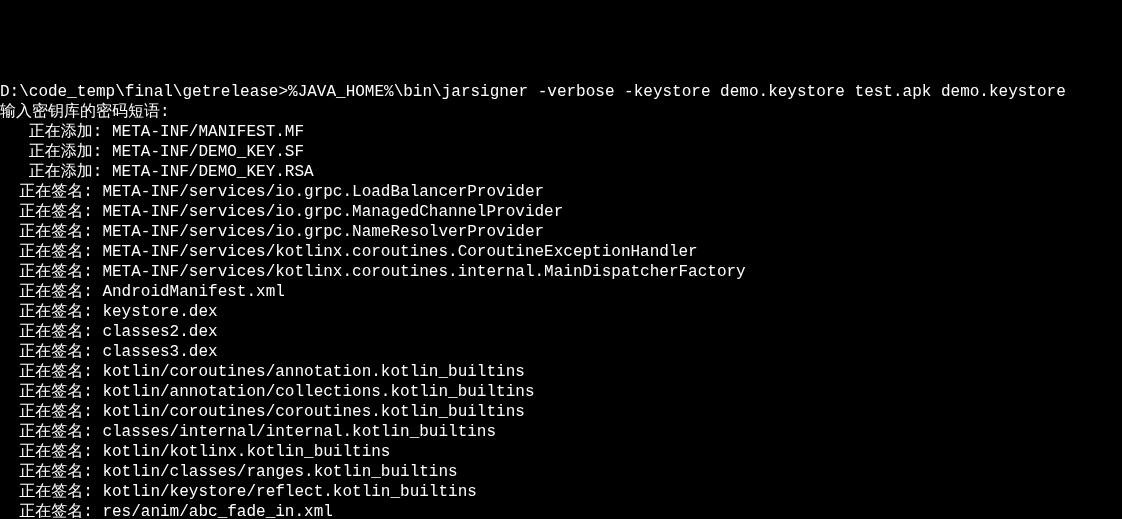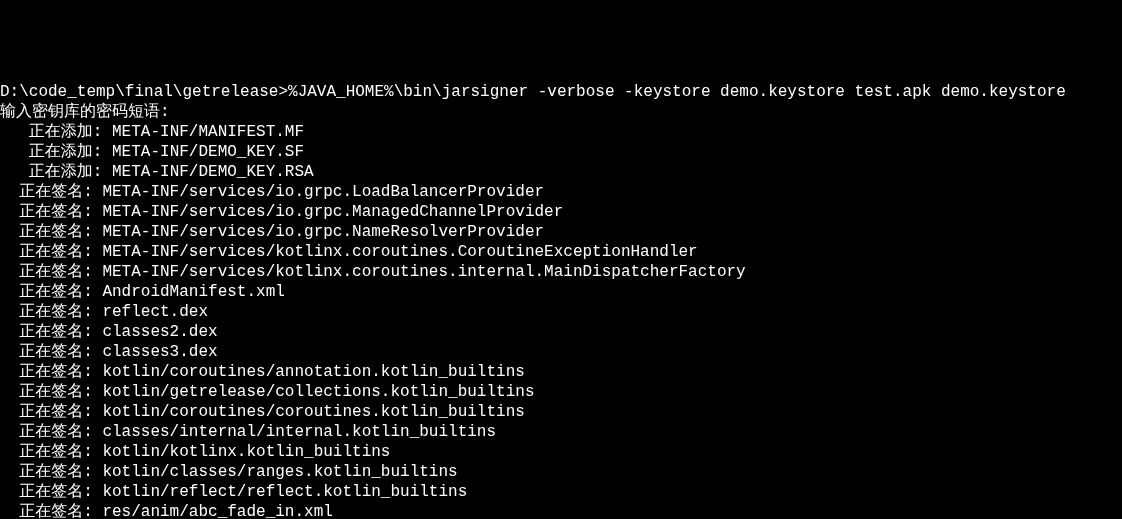--- a/index.html
+++ b/index.html
@@ -30,28 +30,28 @@
 <span class="line">输入密钥库的密码短语:</span>
 <span class="line"><span>   正在添加: </span><span>META-INF/MANIFEST.MF</span></span>
 <span class="line"><span>   正在添加: </span><span>META-INF/DEMO_KEY.SF</span></span>
 <span class="line"><span>   正在添加: </span><span>META-INF/DEMO_KEY.RSA</span></span>
 <span class="line"><span>  正在签名: </span><span>META-INF/services/io.grpc.LoadBalancerProvider</span></span>
 <span class="line"><span>  正在签名: </span><span>META-INF/services/io.grpc.ManagedChannelProvider</span></span>
 <span class="line"><span>  正在签名: </span><span>META-INF/services/io.grpc.NameResolverProvider</span></span>
 <span class="line"><span>  正在签名: </span><span>META-INF/services/kotlinx.coroutines.CoroutineExceptionHandler</span></span>
 <span class="line"><span>  正在签名: </span><span>META-INF/services/kotlinx.coroutines.internal.MainDispatcherFactory</span></span>
 <span class="line"><span>  正在签名: </span><span>AndroidManifest.xml</span></span>
-<span class="line"><span>  正在签名: </span><span>reflect.dex</span></span>
+<span class="line"><span>  正在签名: </span><span>keystore.dex</span></span>
 <span class="line"><span>  正在签名: </span><span>classes2.dex</span></span>
 <span class="line"><span>  正在签名: </span><span>classes3.dex</span></span>
 <span class="line"><span>  正在签名: </span><span>kotlin/coroutines/annotation.kotlin_builtins</span></span>
-<span class="line"><span>  正在签名: </span><span>kotlin/getrelease/collections.kotlin_builtins</span></span>
+<span class="line"><span>  正在签名: </span><span>kotlin/annotation/collections.kotlin_builtins</span></span>
 <span class="line"><span>  正在签名: </span><span>kotlin/coroutines/coroutines.kotlin_builtins</span></span>
 <span class="line"><span>  正在签名: </span><span>classes/internal/internal.kotlin_builtins</span></span>
 <span class="line"><span>  正在签名: </span><span>kotlin/kotlinx.kotlin_builtins</span></span>
 <span class="line"><span>  正在签名: </span><span>kotlin/classes/ranges.kotlin_builtins</span></span>
-<span class="line"><span>  正在签名: </span><span>kotlin/reflect/reflect.kotlin_builtins</span></span>
+<span class="line"><span>  正在签名: </span><span>kotlin/keystore/reflect.kotlin_builtins</span></span>
 <span class="line"><span>  正在签名: </span><span>res/anim/abc_fade_in.xml</span></span>
 
 
 </div>
 
 
 
 </body></html>

